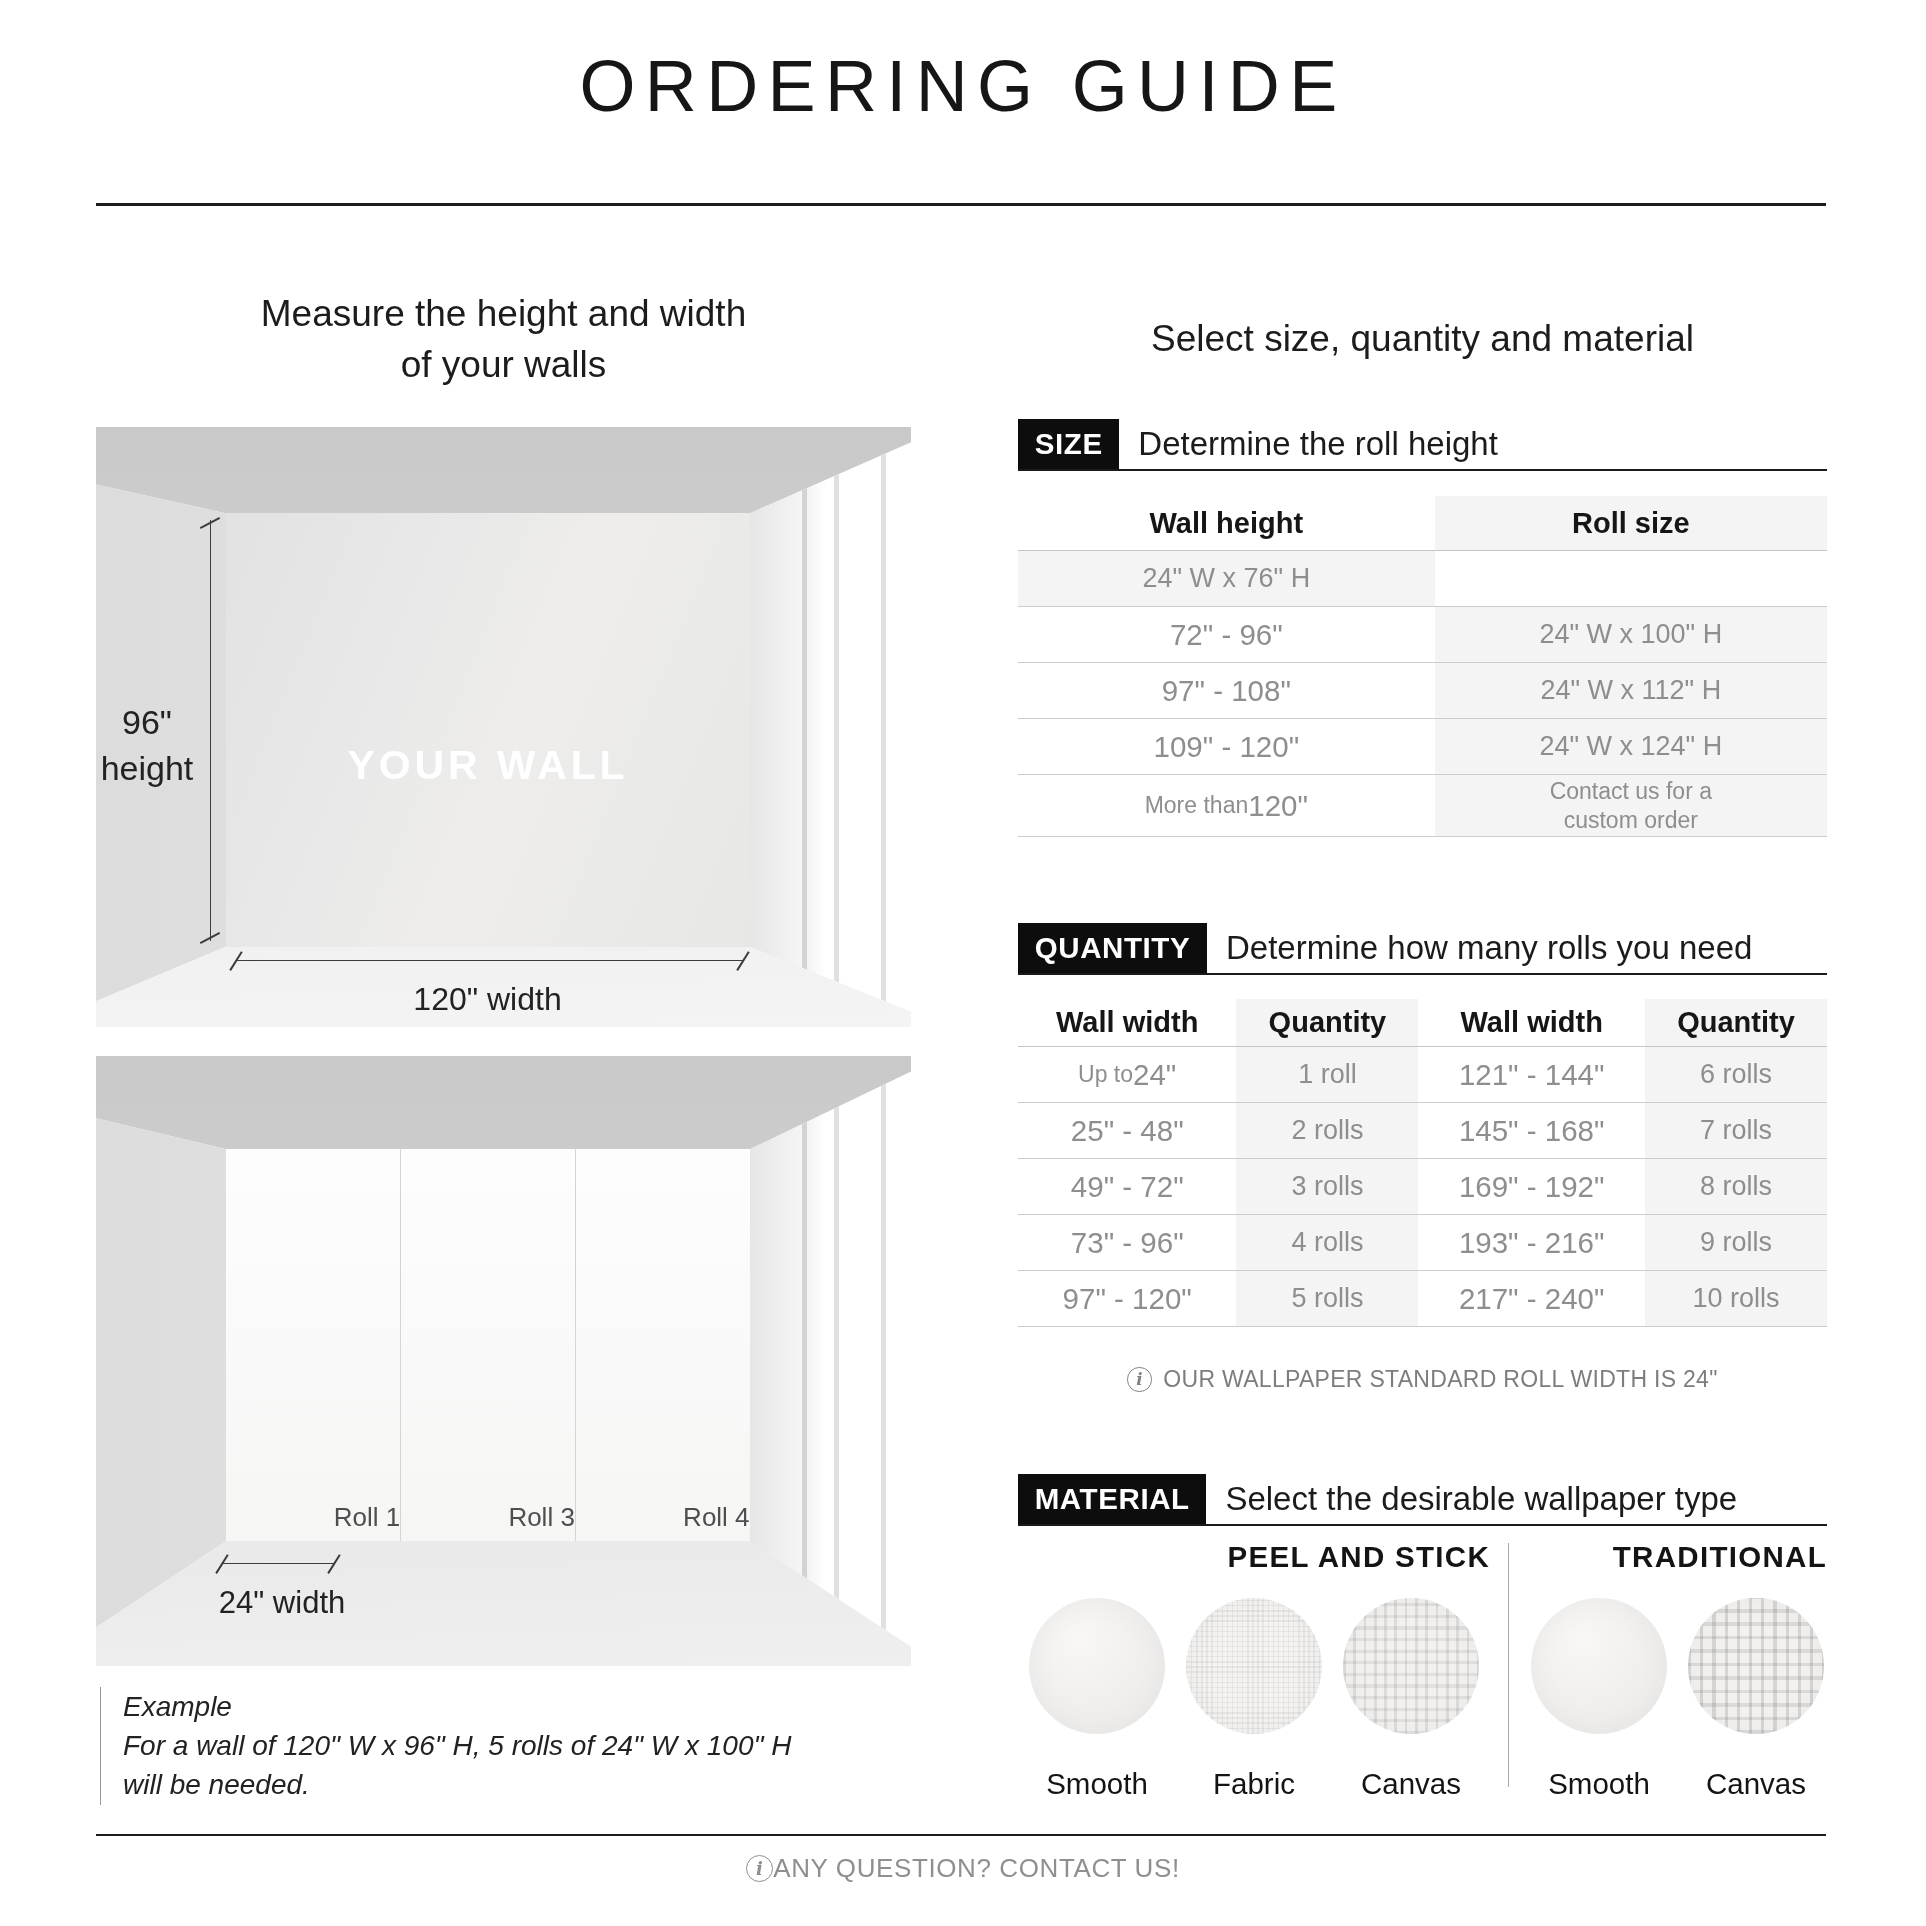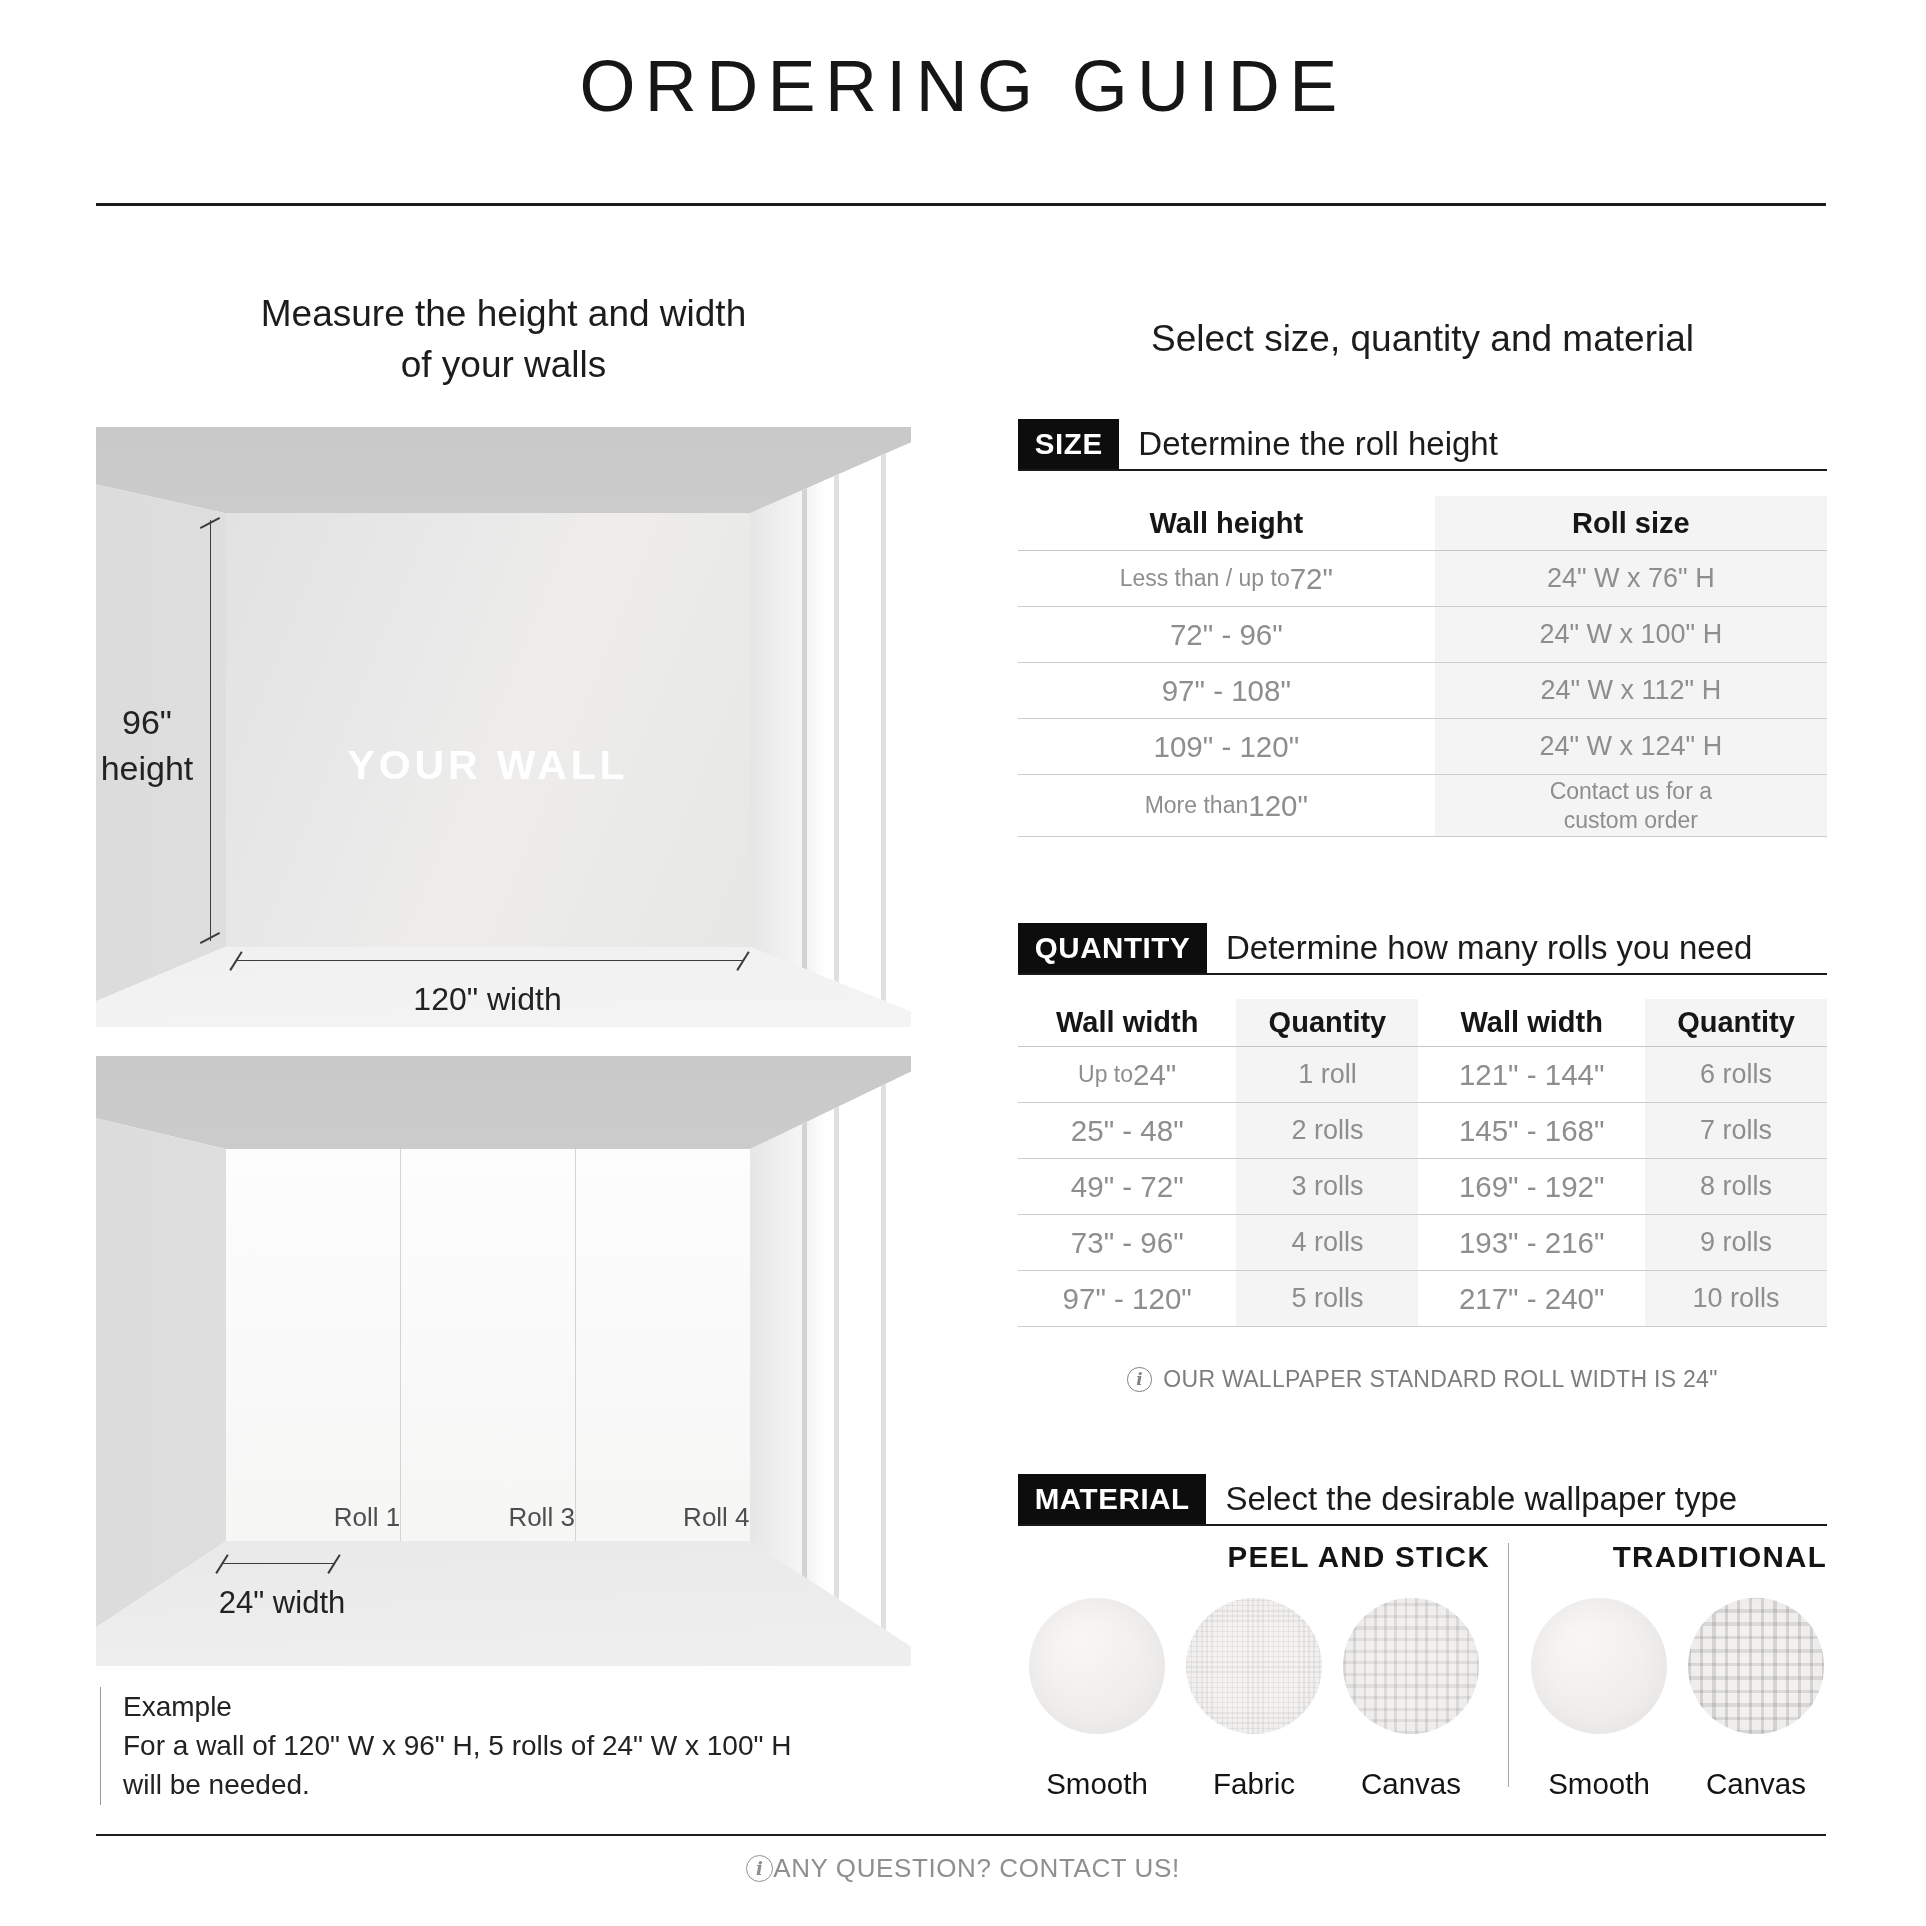--- a/index.html
+++ b/index.html
@@ -49,21 +49,21 @@
   .dim-v { width:1.3px; }
   .dim-h { height:1.3px; }
   .dim::before,.dim::after { content:""; position:absolute; width:1.9px; height:22px; background:#3c3c3c; transform:rotate(32deg); }
   .dim-v::before { left:-0.6px; top:-7.7px; transform:rotate(62deg); }
   .dim-v::after { left:-0.6px; bottom:-7.7px; transform:rotate(62deg); }
   .dim-h::before { left:-1.3px; top:-10.3px; }
   .dim-h::after { right:-1.3px; top:-10.3px; }
   .dim-label { color:#222; font-size:34px; line-height:1.35; text-align:center; }
 
   
-  .example { left:100px; top:1687px; width:815px; border-left:1.9px solid #9a9a9a; padding-left:22px; font-size:28px; line-height:1.4; color:#222; }
+  .example { left:100px; top:1687px; width:815px; border-left:1.9px solid #9a9a9a; padding-left:22px; font-size:28px; line-height:1.4; color:#222;font-style:italic; }
 
   
   .section-head { left:1018px; width:809px; display:flex; align-items:flex-end; border-bottom:2.6px solid #1a1a1a; }
   .badge { background:#0d0d0d; color:#ffffff; font-weight:700; font-size:29.5px; letter-spacing:0.6px; padding:8.3px 16.7px 7.7px; }
   .section-title { font-size:33px; color:#1b1b1b; margin-left:19px; padding-bottom:5.8px; }
 
   .size-head { top:419px; }
   .qty-head { top:923px; }
   .mat-head { top:1474px; }
 
@@ -183,24 +183,20 @@
 <div class="abs section-head size-head">
   <span class="badge">SIZE</span>
   <span class="section-title">Determine the roll height</span>
 </div>
 <div class="abs size-table">
   <div class="size-row header">
     <div class="cell hdr">Wall height</div>
     <div class="cell hdr shaded">Roll size</div>
   </div>
   <div class="size-row">
-    <div class="cell">
-        <span class="prefix">Less than / up to </span>
-        <span class="value">72"</span>
-      </div>
     <div class="cell roll-cell shaded">24" W x 76" H</div>
   </div>
   <div class="size-row">
     <div class="cell">
         <span class="value">72" - 96"</span>
       </div>
     <div class="cell roll-cell shaded">24" W x 100" H</div>
   </div>
   <div class="size-row">
     <div class="cell">

